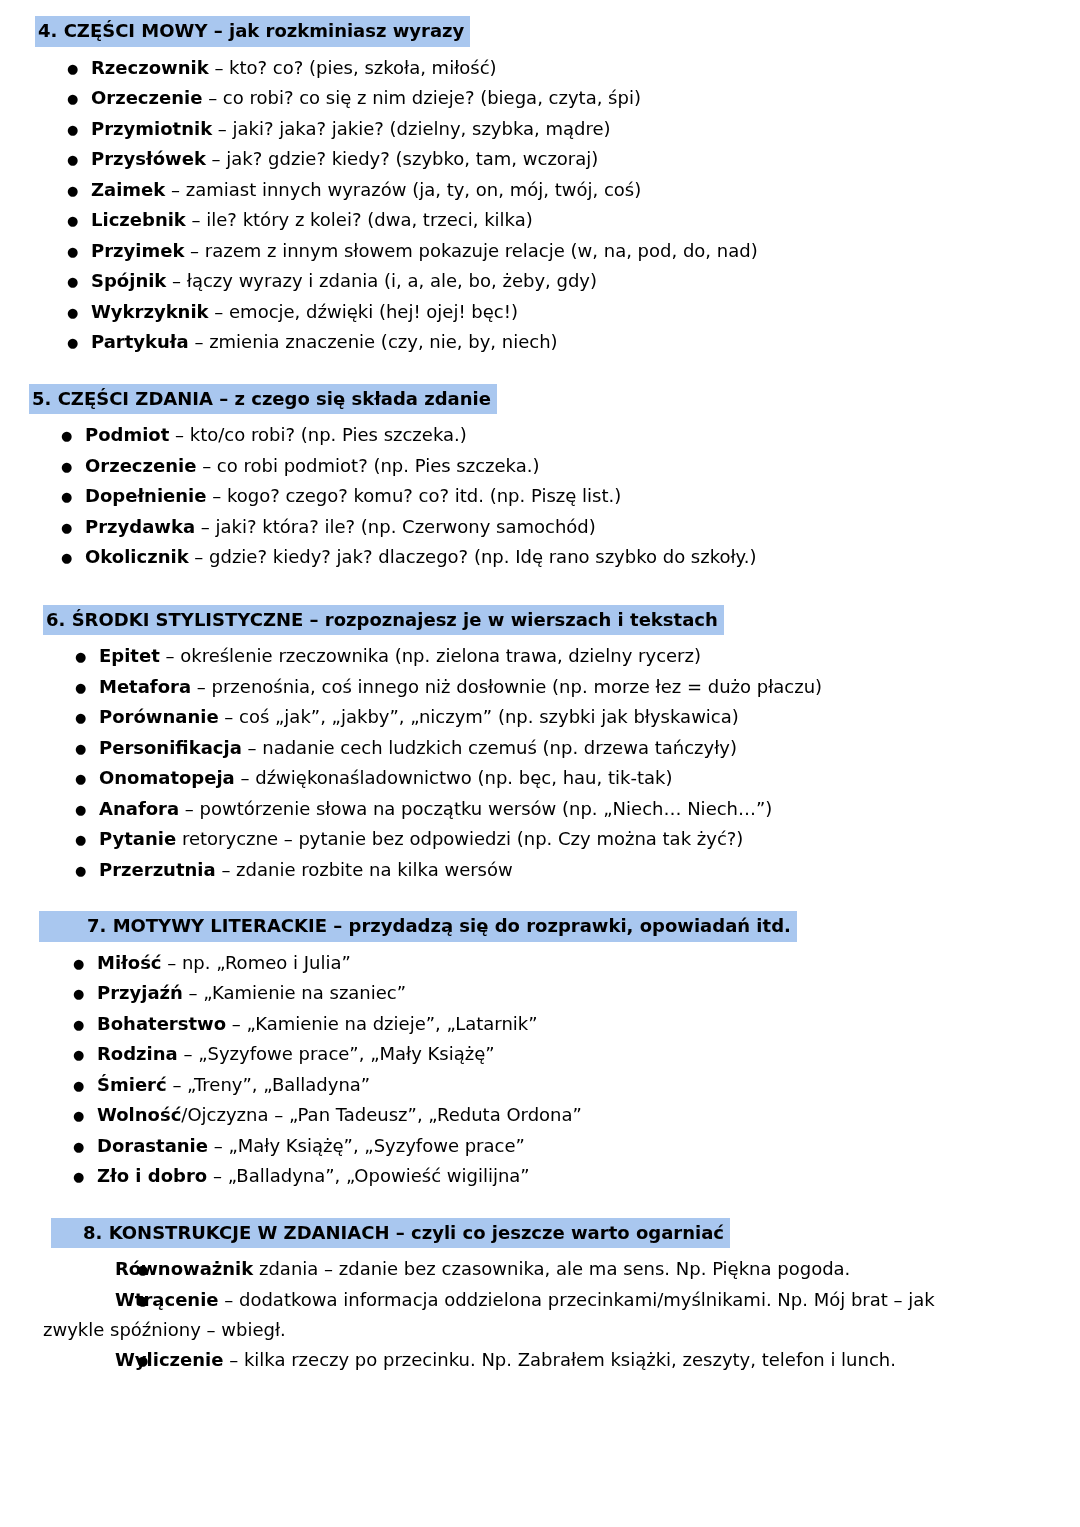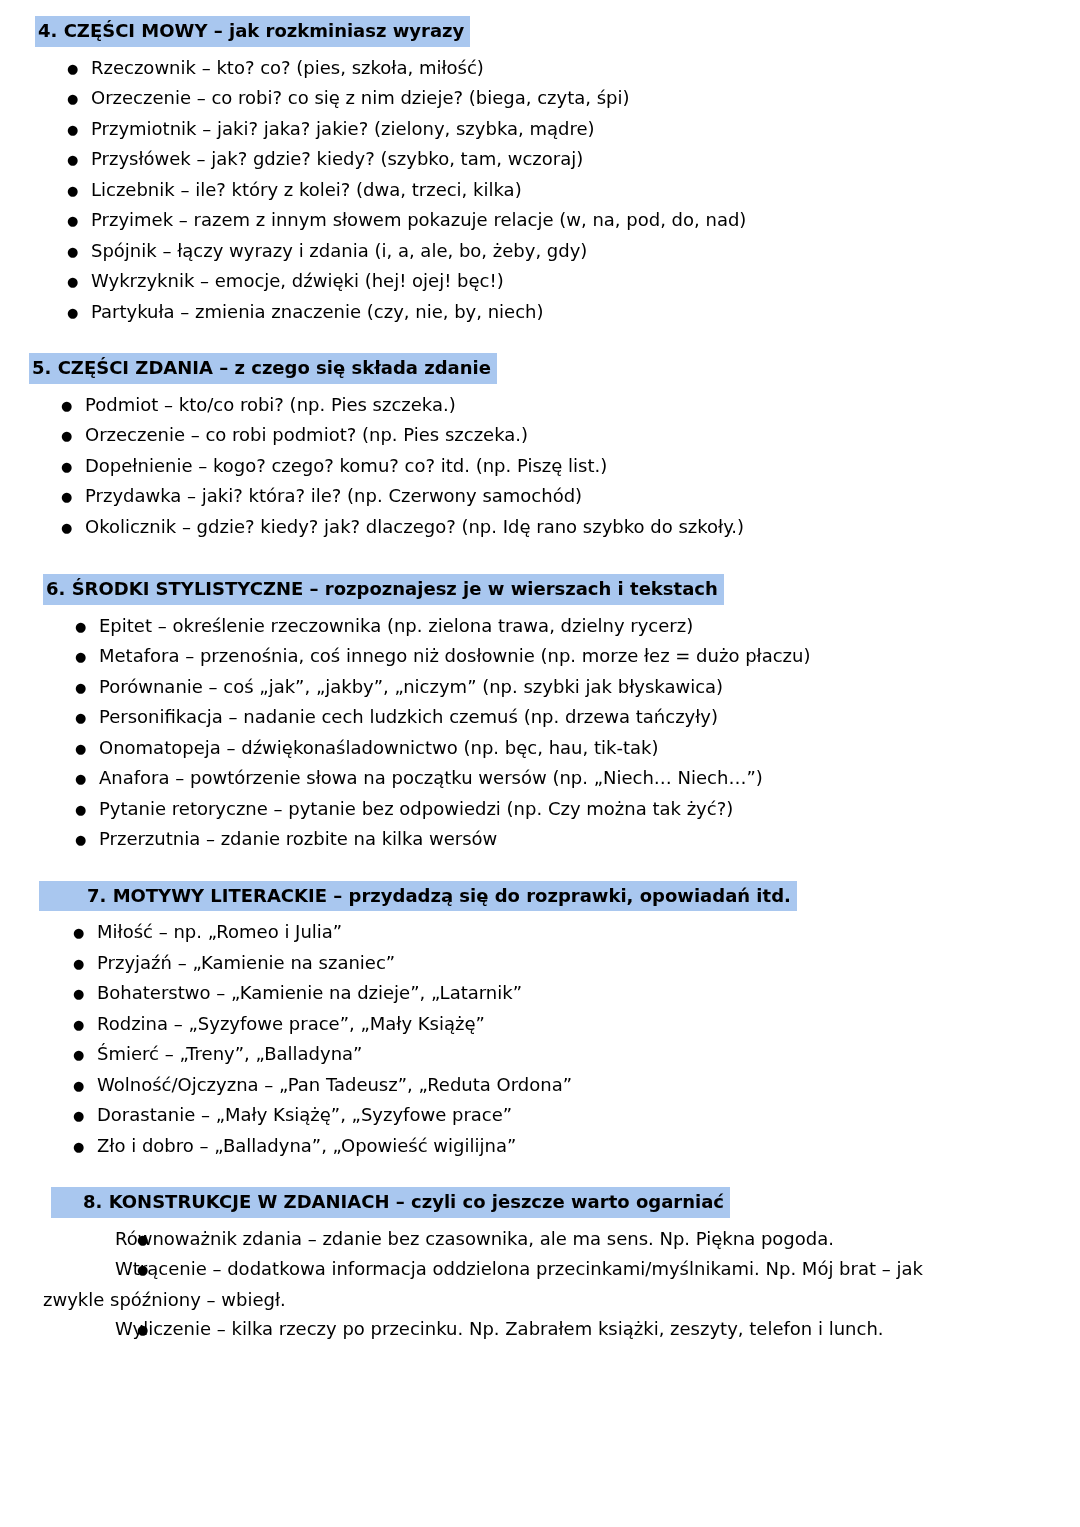--- a/index.html
+++ b/index.html
@@ -24,21 +24,21 @@
   }
   .items { margin-top: 6px; }
   .item { white-space: normal; }
   .bullet {
     display: inline-block;
     width: 26px;
     font-size: 13px;
     vertical-align: 1px;
     padding-left: 2px;
   }
-  .term { font-weight: 400; }
+  .term { font-weight: 700; }
 
   
   .s4 .heading { margin-left: 0; }
   .s5 .heading { margin-left: -6px; }
   .s6 .heading { margin-left: 8px; }
   .s7 .heading { margin-left: 4px; padding-left: 48px; }
   .s8 .heading { margin-left: 16px; padding-left: 32px; }
 
   .s4 .items { margin-left: 30px; }
   .s5 .items { margin-left: 24px; }
@@ -56,22 +56,23 @@
 </head>
 <body>
 
 <div class="page">
 
   <section class="section s4">
     <span class="heading">4. CZĘŚCI MOWY – jak rozkminiasz wyrazy</span>
     <div class="items">
       <div class="item"><span class="bullet">●</span><span class="term">Rzeczownik</span><span class="rest"> – kto? co? (pies, szkoła, miłość)</span></div>
       <div class="item"><span class="bullet">●</span><span class="term">Orzeczenie</span><span class="rest"> – co robi? co się z nim dzieje? (biega, czyta, śpi)</span></div>
-      <div class="item"><span class="bullet">●</span><span class="term">Przymiotnik</span><span class="rest"> – jaki? jaka? jakie? (zielony, szybka, mądre)</span></div>
+      <div class="item"><span class="bullet">●</span><span class="term">Przymiotnik</span><span class="rest"> – jaki? jaka? jakie? (dzielny, szybka, mądre)</span></div>
       <div class="item"><span class="bullet">●</span><span class="term">Przysłówek</span><span class="rest"> – jak? gdzie? kiedy? (szybko, tam, wczoraj)</span></div>
+      <div class="item"><span class="bullet">●</span><span class="term">Zaimek</span><span class="rest"> – zamiast innych wyrazów (ja, ty, on, mój, twój, coś)</span></div>
       <div class="item"><span class="bullet">●</span><span class="term">Liczebnik</span><span class="rest"> – ile? który z kolei? (dwa, trzeci, kilka)</span></div>
       <div class="item"><span class="bullet">●</span><span class="term">Przyimek</span><span class="rest"> – razem z innym słowem pokazuje relacje (w, na, pod, do, nad)</span></div>
       <div class="item"><span class="bullet">●</span><span class="term">Spójnik</span><span class="rest"> – łączy wyrazy i zdania (i, a, ale, bo, żeby, gdy)</span></div>
       <div class="item"><span class="bullet">●</span><span class="term">Wykrzyknik</span><span class="rest"> – emocje, dźwięki (hej! ojej! bęc!)</span></div>
       <div class="item"><span class="bullet">●</span><span class="term">Partykuła</span><span class="rest"> – zmienia znaczenie (czy, nie, by, niech)</span></div>
     </div>
   </section>
 
   <section class="section s5">
     <span class="heading">5. CZĘŚCI ZDANIA – z czego się składa zdanie</span>

